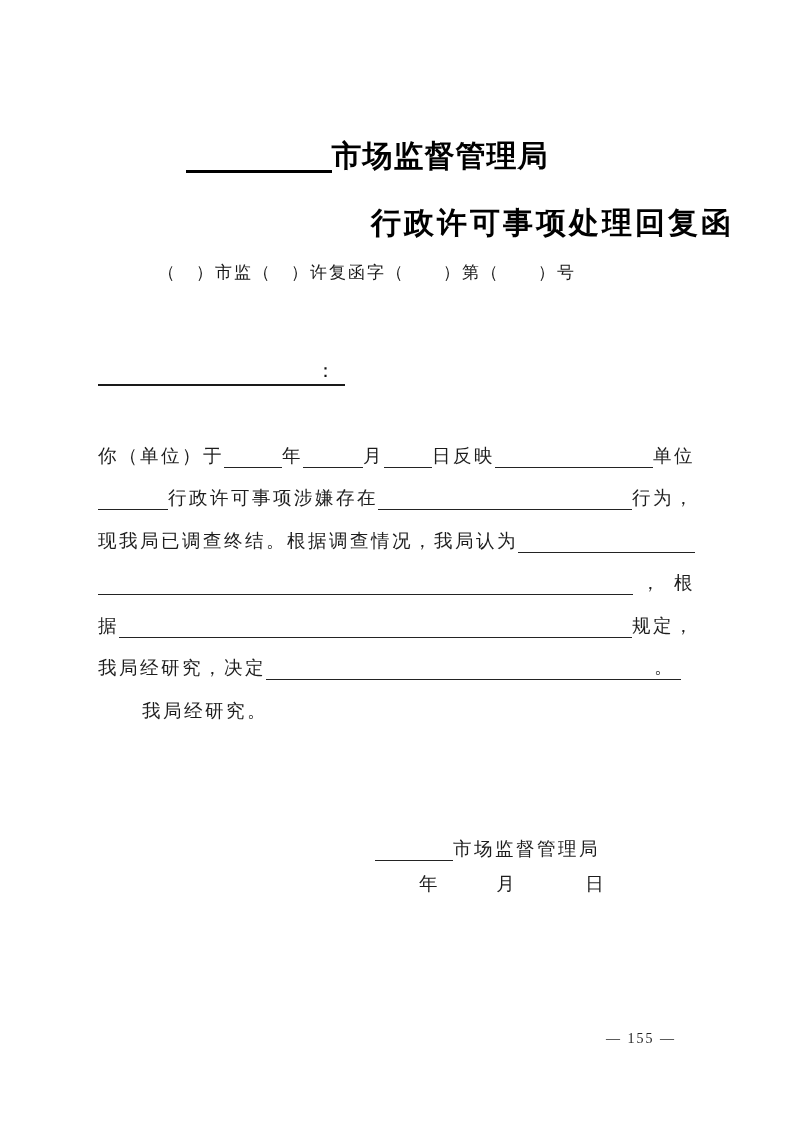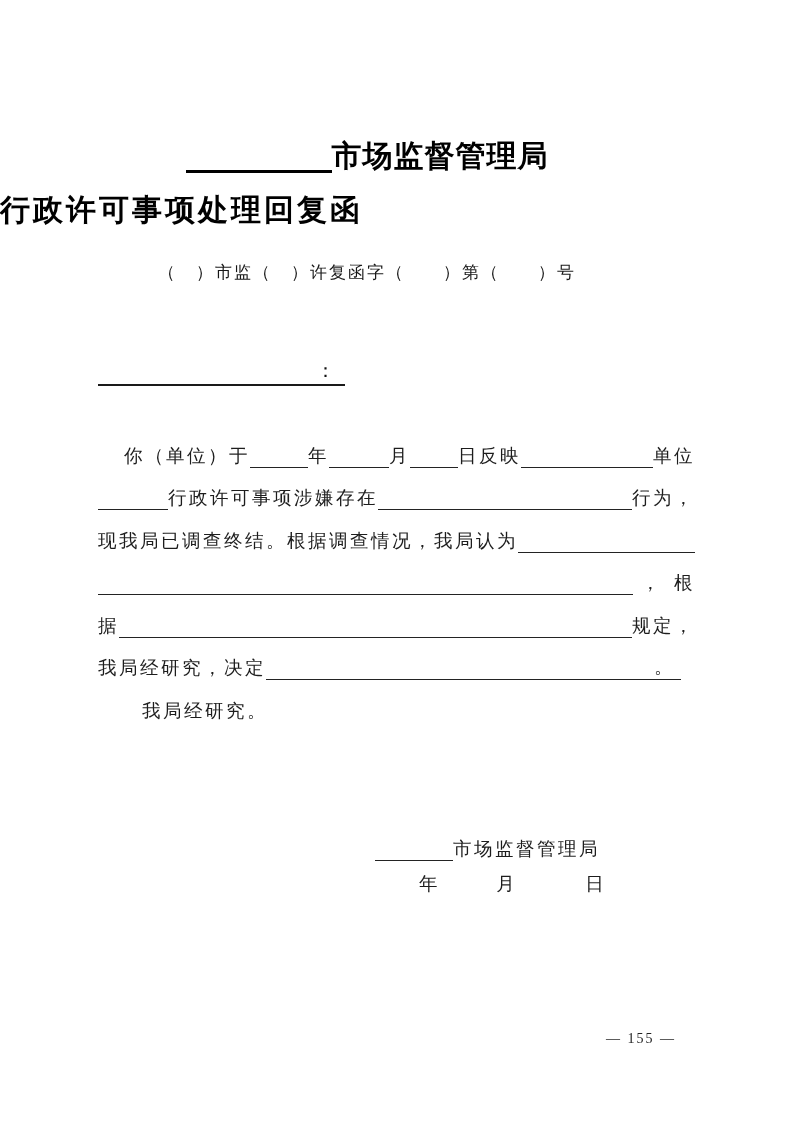--- a/index.html
+++ b/index.html
@@ -28,22 +28,22 @@
   .title-blank {
     display: inline-block;
     width: 146px;
     height: 30px;
     border-bottom: 3px solid #000;
     vertical-align: bottom;
     margin-bottom: 1px;
   }
   .title-line2 {
     position: absolute;
-    top: 192px; left: 0; width: 100%;
-    text-align: left;
+    top: 205px; left: 0; width: 100%;
+    text-align: right;
     font-size: 30px;
     line-height: 36px;
     font-weight: bold;
     color: #000;
     letter-spacing: 3px;
     white-space: nowrap;
   }
   .doc-number {
     position: absolute;
     top: 261px; left: 0; width: 100%;
@@ -85,21 +85,21 @@
   .blank {
     flex: 0 0 auto;
     height: 28px;
     border-bottom: 1.6px solid #232323;
   }
   .grow { flex: 1 1 auto; }
   .w58 { width: 58px; }
   .w60 { width: 60px; }
   .w48 { width: 48px; }
   .w70 { width: 70px; }
-  .indent1 { margin-left: 26px; }
+  .indent1 { }
   .indent2 { margin-left: 44px; }
   .gap8  { flex: 0 0 8px; }
   .gap12 { flex: 0 0 12px; }
   .tail14 { flex: 0 0 14px; }
   .endmark {
     display: flex;
     justify-content: flex-end;
     align-items: flex-end;
     padding-right: 6px;
   }

